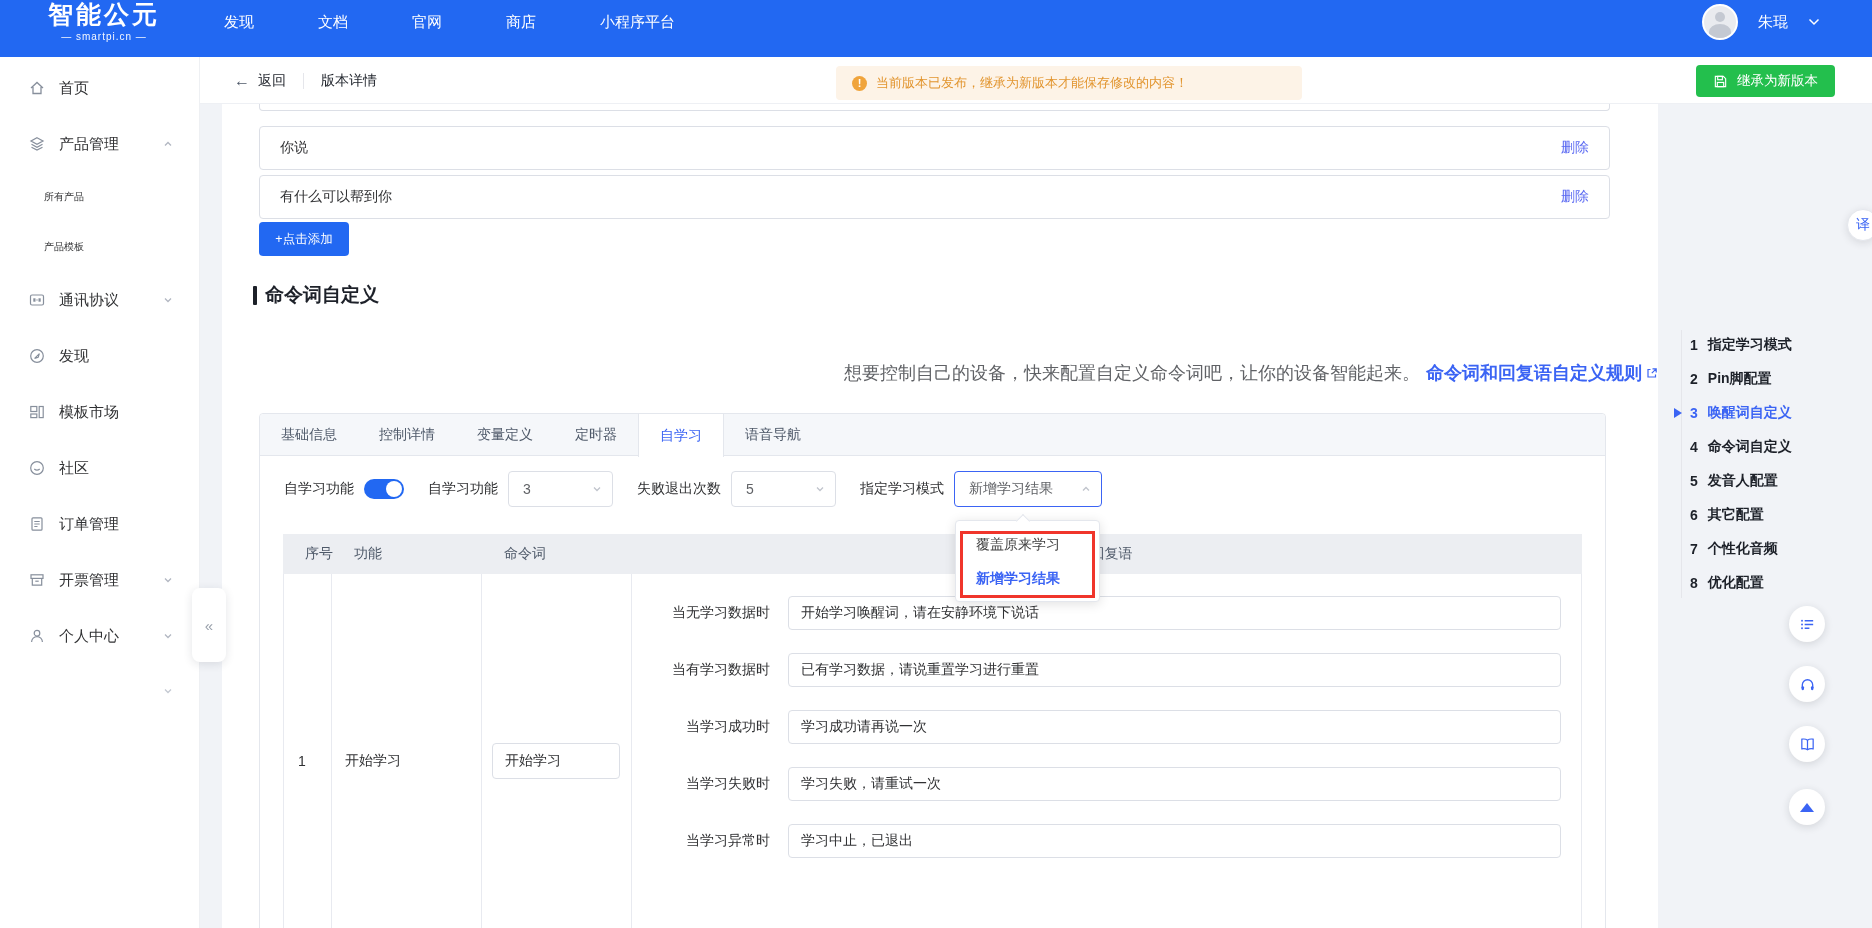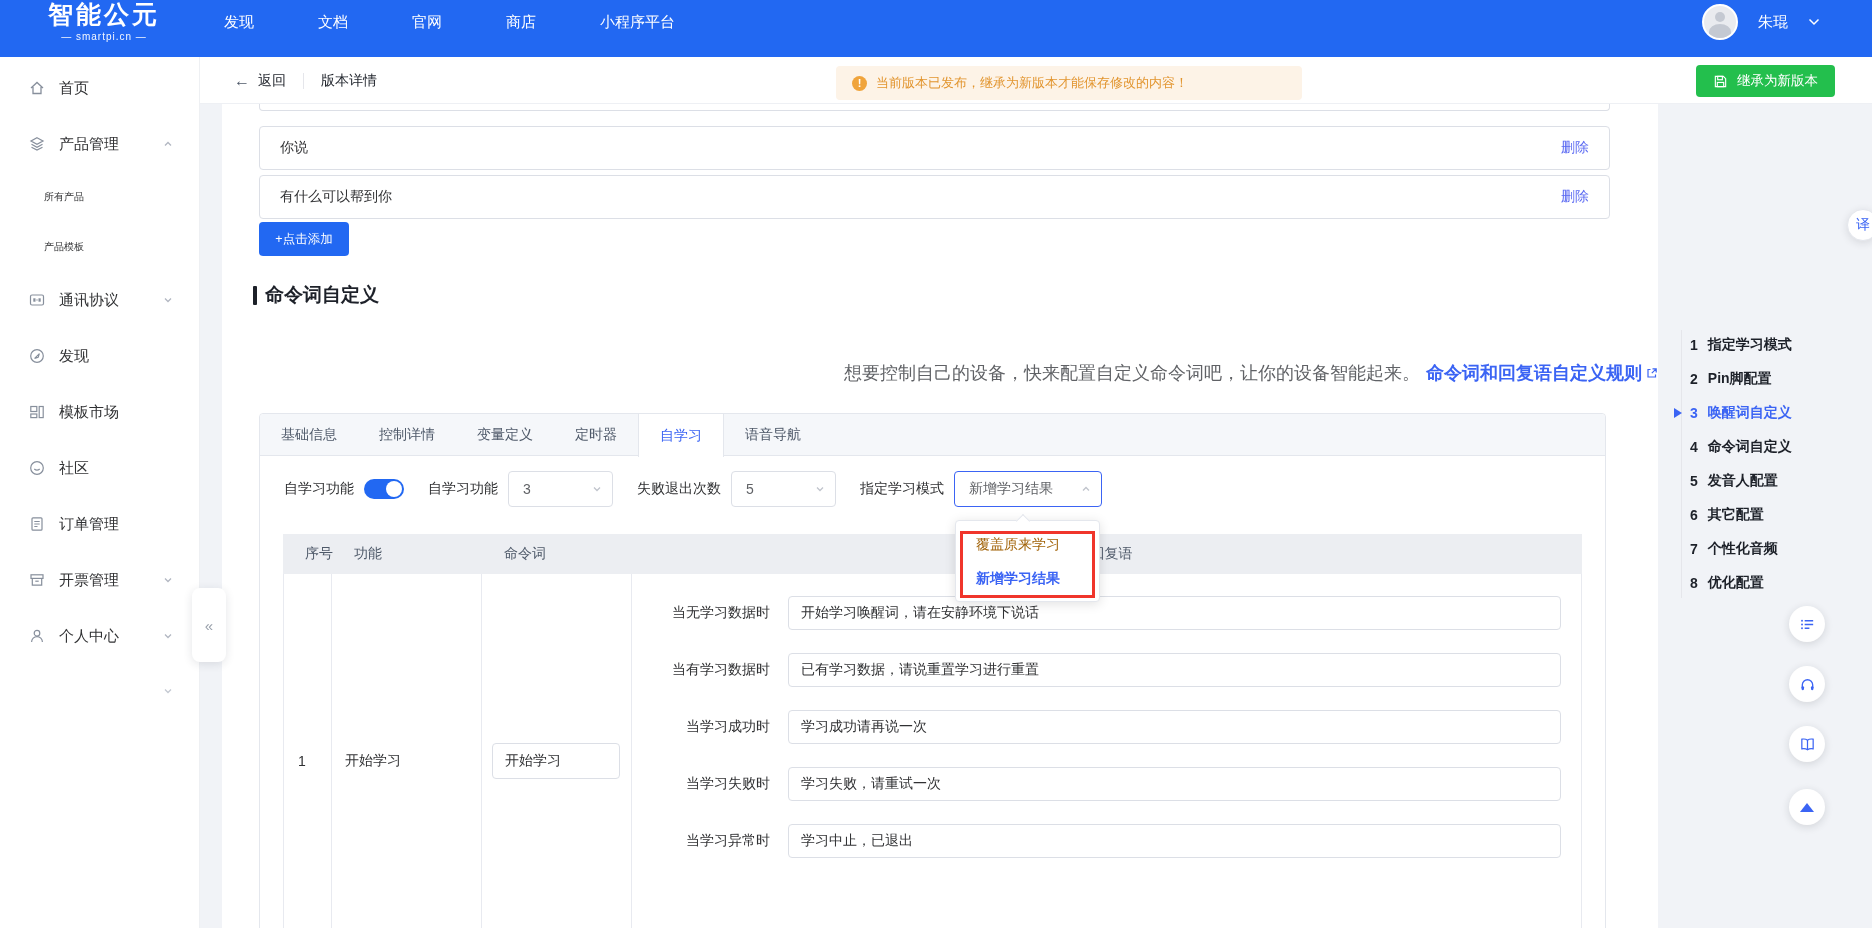--- a/index.html
+++ b/index.html
@@ -82,21 +82,21 @@
     align-items:center; padding:0 10px 0 14px; color:#606266; cursor:pointer; }
   .select .val { flex:1; }
   .select.num { width:105px; }
   .select.mode { width:148px; border-color:#3b64f4; position:relative; color:#606266; }
 
   
   .dropdown { position:absolute; top:48px; left:0; width:145px; background:#fff; border:1px solid #e4e7ed;
     border-radius:4px; box-shadow:0 2px 12px rgba(0,0,0,.12); padding:6px 0; z-index:40; }
   .dropdown::before { content:""; position:absolute; top:-5px; left:62px; width:9px; height:9px; background:#fff;
     transform:rotate(45deg); border-left:1px solid #e4e7ed; border-top:1px solid #e4e7ed; }
-  .dd-option { height:34px; line-height:34px; padding:0 20px; font-size:14px; color:#a16207; cursor:pointer; white-space:nowrap; }
+  .dd-option { height:34px; line-height:34px; padding:0 20px; font-size:14px; color:#404040; cursor:pointer; white-space:nowrap; }
   .dd-option.selected { color:#3b64f4; font-weight:bold; }
   .annotation-box { position:absolute; left:4px; right:4px; top:10px; bottom:3px;
     border:3px solid #f0352b; z-index:41; pointer-events:none; }
 
   
   .cmd-table { margin:26px 23px 0 23px; font-size:14px; }
   .t-header { height:40px; background:#eceef2; display:flex; align-items:center; color:#4e5969;padding-left:9px; }
   .t-header .c1 { width:49px; padding-left:13px; }
   .t-header .c2 { width:150px; padding-left:13px; }
   .t-header .c3 { width:150px; padding-left:13px; }

